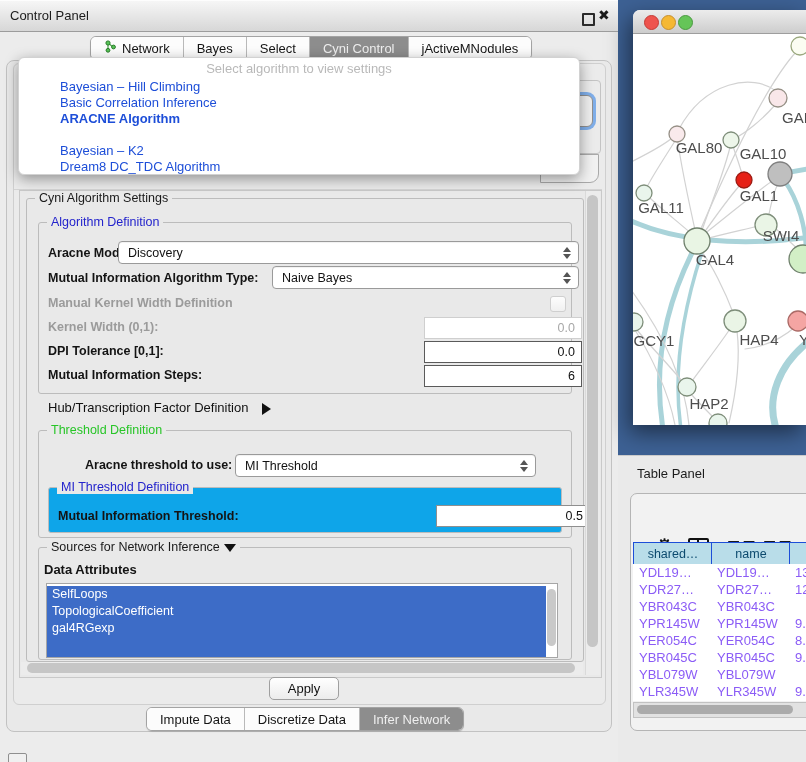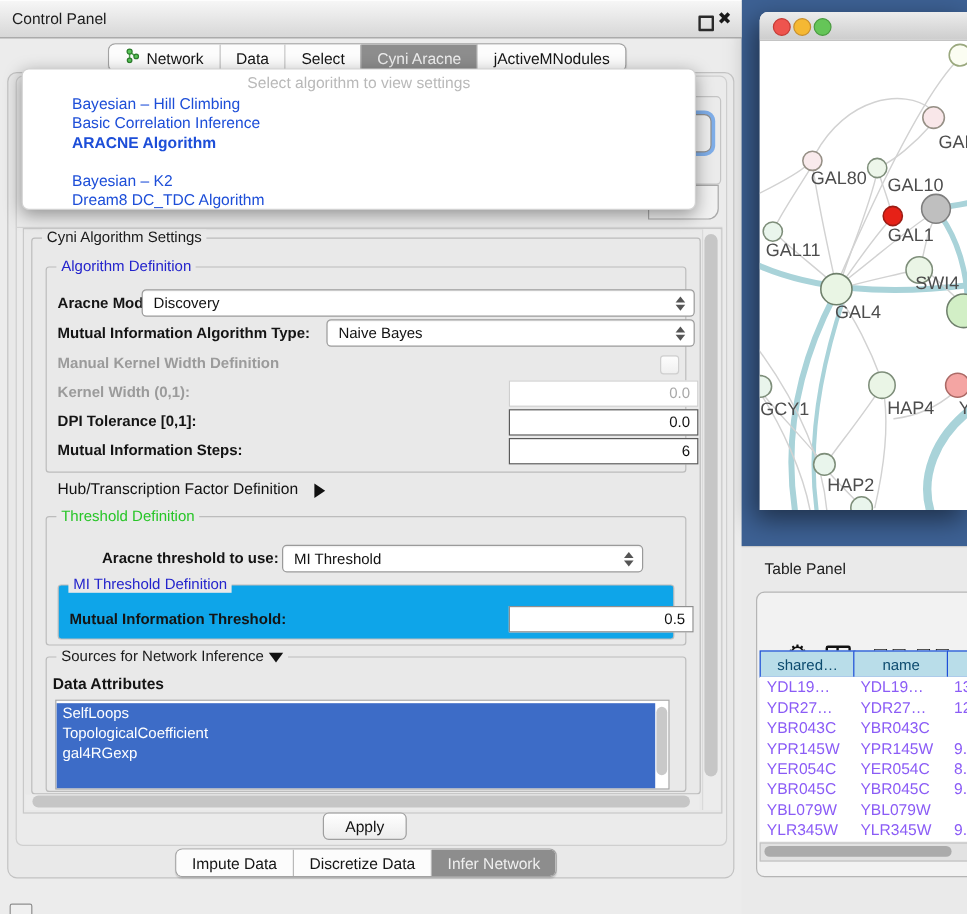--- a/index.html
+++ b/index.html
@@ -265,27 +265,27 @@
           <line x1="4" y1="3" x2="9" y2="7" stroke="#4aa14a" stroke-width="1.2"></line>
           <line x1="4" y1="3" x2="4" y2="10" stroke="#4aa14a" stroke-width="1.2"></line>
           <circle cx="4" cy="3" r="2.1" fill="#57c457" stroke="#2e7d2e"></circle>
           <circle cx="9.5" cy="7" r="1.9" fill="#57c457" stroke="#2e7d2e"></circle>
           <circle cx="4" cy="10.3" r="1.9" fill="#57c457" stroke="#2e7d2e"></circle>
         </svg>
     </span>
     <span>Network</span>
   </div>
   <div class="tab">
-      <span>Data</span>
+      <span>Bayes</span>
     </div>
   <div class="tab">
       <span>Select</span>
     </div>
   <div class="tab sel">
-      <span>Cyni Aracne</span>
+      <span>Cyni Control</span>
     </div>
   <div class="tab">
       <span>jActiveMNodules</span>
     </div>
 </div>
 
 <div class="abs main-box"></div>
 <div class="abs inner-box"></div>
 
 <div class="abs frag1"></div>
@@ -338,21 +338,21 @@
 <div class="abs lbl" style="left:85px;top:458px;">Aracne threshold to use:</div>
 <div class="abs combo" style="left:235px;top:454px;width:290px;height:21px;">
   <span>MI Threshold</span>
   <span class="spin"></span>
 </div>
 
 <div class="abs group" style="left:48px;top:487px;width:512px;height:44px;background:#0ea5e9;">
   <span class="legend blue">MI Threshold Definition</span>
 </div>
 <div class="abs lbl" style="left:58px;top:509px;">Mutual Information Threshold:</div>
-<div class="abs field" style="left:424px;top:505px;width:140px;height:20px;border-width:1px;border-color:#8f8f8f;">0.5</div>
+<div class="abs field" style="left:436px;top:505px;width:140px;height:20px;border-width:1px;border-color:#8f8f8f;">0.5</div>
 
 <div class="abs group" style="left:38px;top:547px;width:532px;height:111px;">
   <span class="legend">
     <span>Sources for Network Inference</span><span class="tri-down"></span>
   </span>
 </div>
 <div class="abs lbl" style="left:44px;top:562px;font-size:13px;">Data Attributes</div>
 
 <div class="abs listbox" style="left:46px;top:583px;width:510px;height:73px;">
   <div class="listsel">

